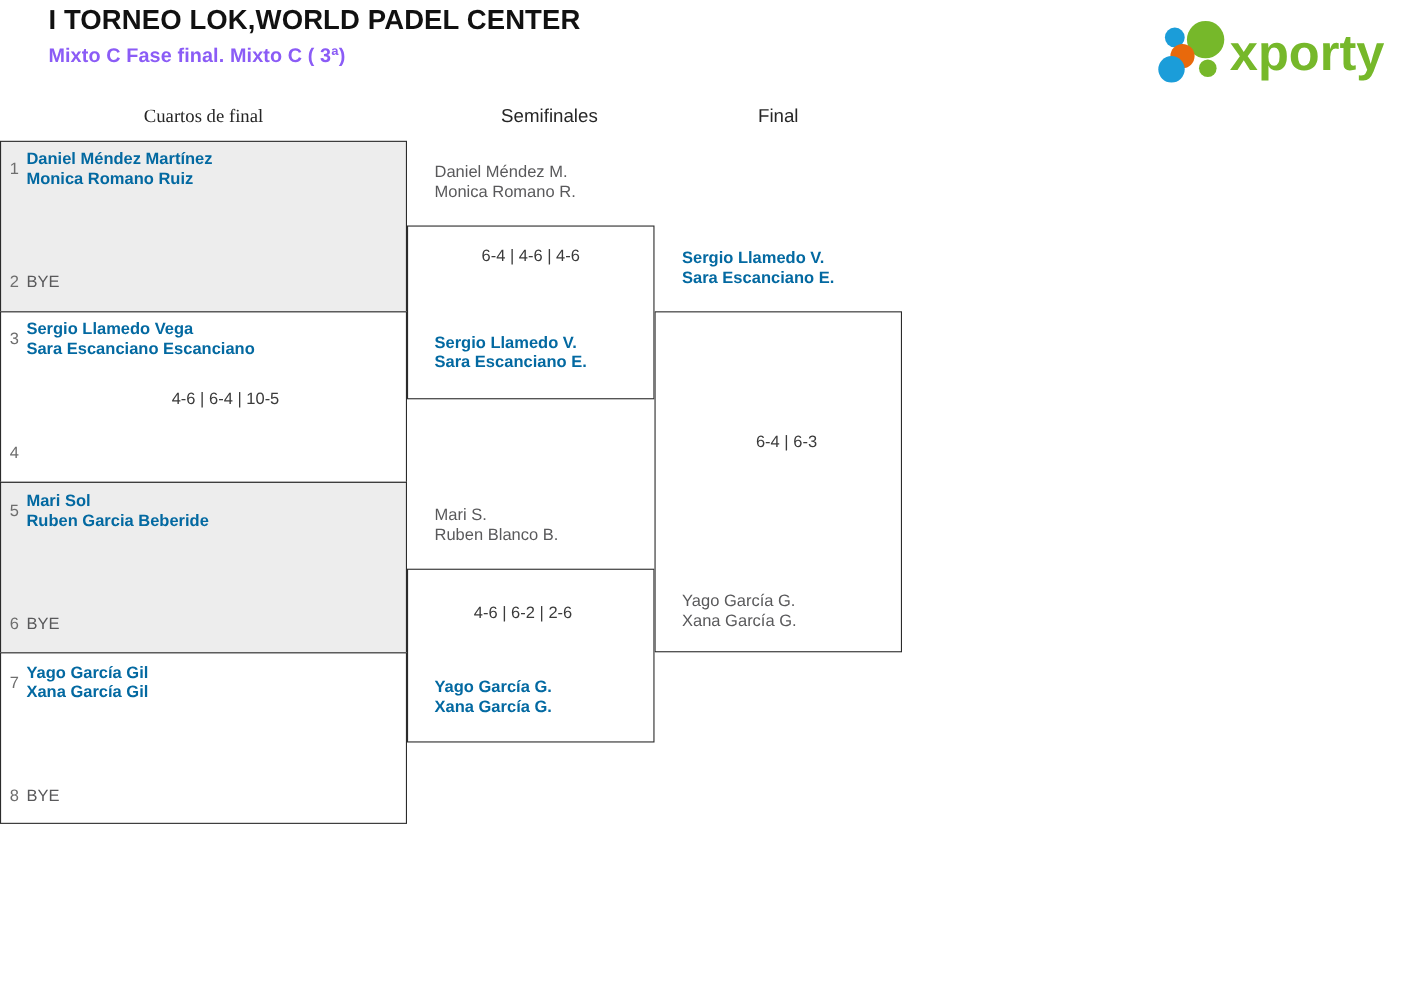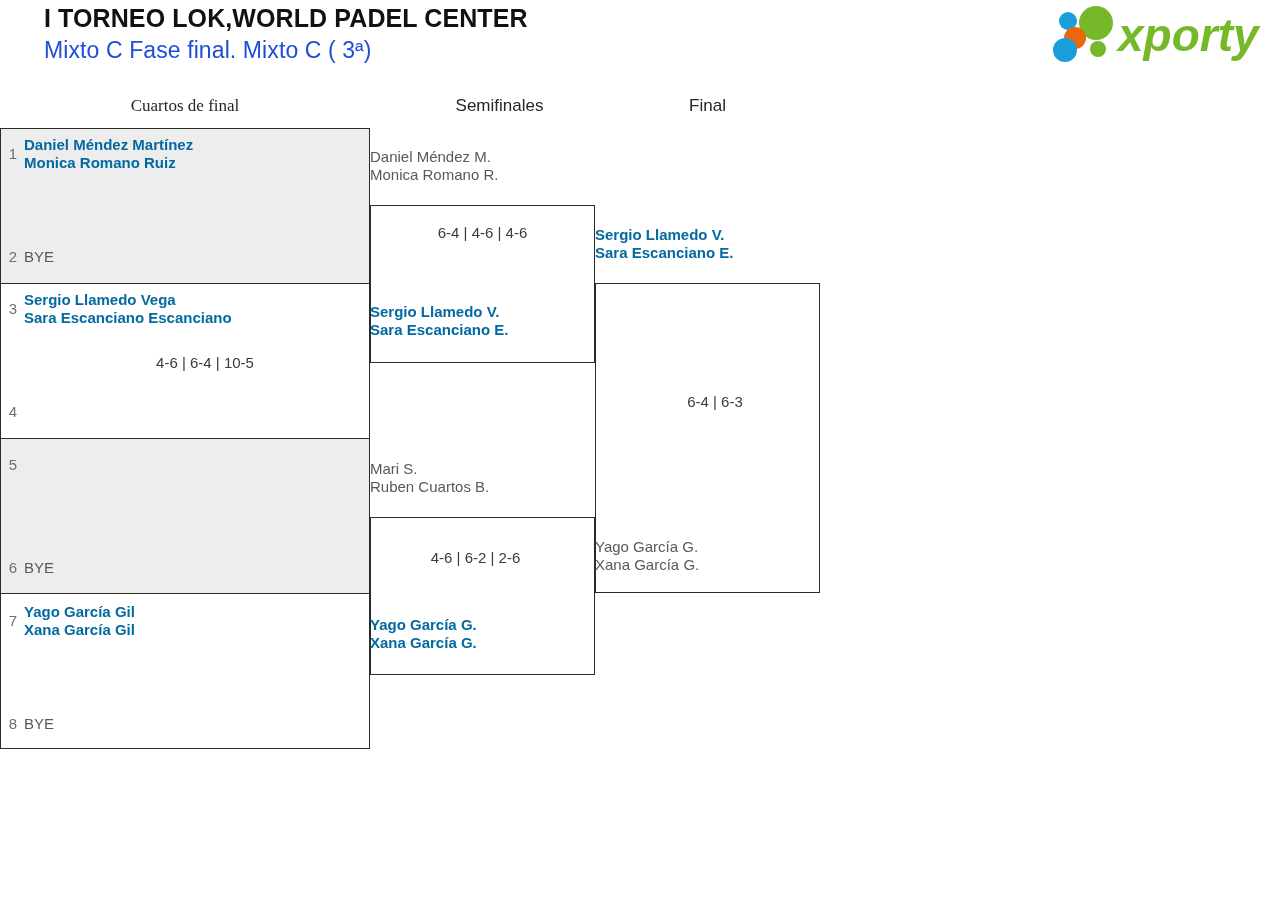--- a/index.html
+++ b/index.html
@@ -28,33 +28,33 @@
   }
   .title-line1 {
     font-size: 25px;
     font-weight: 700;
     line-height: 33px;
     letter-spacing: 0.1px;
     white-space: nowrap;
     color: #111111;
   }
   .title-line2 {
-    font-size: 23px;
-    font-weight: 400;
+    font-size: 18px;
+    font-weight: 700;
     line-height: 31px;
     letter-spacing: 0.1px;
     white-space: nowrap;
-    color: #1d4ed8;
+    color: #8b5cf6;
   }
 
   
   .logo {
     position: absolute;
-    left: 1046px; top: 5px;
-    width: 228px; height: 62px; font-style: italic;
+    left: 1046px; top: 18px;
+    width: 228px; height: 62px;
   }
   .logo svg { display: block; }
 
   
   .round-head {
     position: absolute;
     font-size: 17px;
     font-weight: 400;
     color: #262626;
     text-align: center;
@@ -135,21 +135,21 @@
   .e1 { top: 8px;   }
   .e2 { top: 111px; }
   .e3 { top: 163px; }
   .e4 { top: 266px; }
   .e5 { top: 319px; }
   .e6 { top: 422px; }
   .e7 { top: 475px; }
   .e8 { top: 578px; }
 
   
-  .col-entry { padding-left: 0; }
+  .col-entry { padding-left: 25px; }
   .col-entry .names { font-size: 15px; line-height: 18px; }
   .sf-entry { left: 370px; width: 225px; }
   .s1 { top: 20px;  }
   .s2 { top: 175px; }
   .s3 { top: 332px; }
   .s4 { top: 488px; }
 
   .f-entry { left: 595px; width: 225px; }
   .f1 { top: 98px;  }
   .f2 { top: 410px; }
@@ -226,20 +226,24 @@
         <span class="nm">Sergio Llamedo Vega</span>
         <span class="nm">Sara Escanciano Escanciano</span>
       </span>
     </div>
     <div class="entry qf-entry e4 loser">
       <span class="seed">4</span>
     </div>
 
     <div class="entry qf-entry e5 winner">
       <span class="seed">5</span>
+      <span class="names">
+        <span class="nm">Mari Sol</span>
+        <span class="nm">Ruben Garcia Beberide</span>
+      </span>
     </div>
     <div class="entry qf-entry e6 bye-row">
       <span class="seed">6</span>
       <span class="names">
         <span class="nm">BYE</span>
       </span>
     </div>
 
     <div class="entry qf-entry e7 winner">
       <span class="seed">7</span>
@@ -265,21 +269,21 @@
     </div>
     <div class="entry sf-entry col-entry s2 winner">
       <span class="names">
         <span class="nm">Sergio Llamedo V.</span>
         <span class="nm">Sara Escanciano E.</span>
       </span>
     </div>
     <div class="entry sf-entry col-entry s3 loser">
       <span class="names">
         <span class="nm">Mari S.</span>
-        <span class="nm">Ruben Cuartos B.</span>
+        <span class="nm">Ruben Blanco B.</span>
       </span>
     </div>
     <div class="entry sf-entry col-entry s4 winner">
       <span class="names">
         <span class="nm">Yago García G.</span>
         <span class="nm">Xana García G.</span>
       </span>
     </div>
 
     <div class="score sc-sf1">6-4 | 4-6 | 4-6</div>

